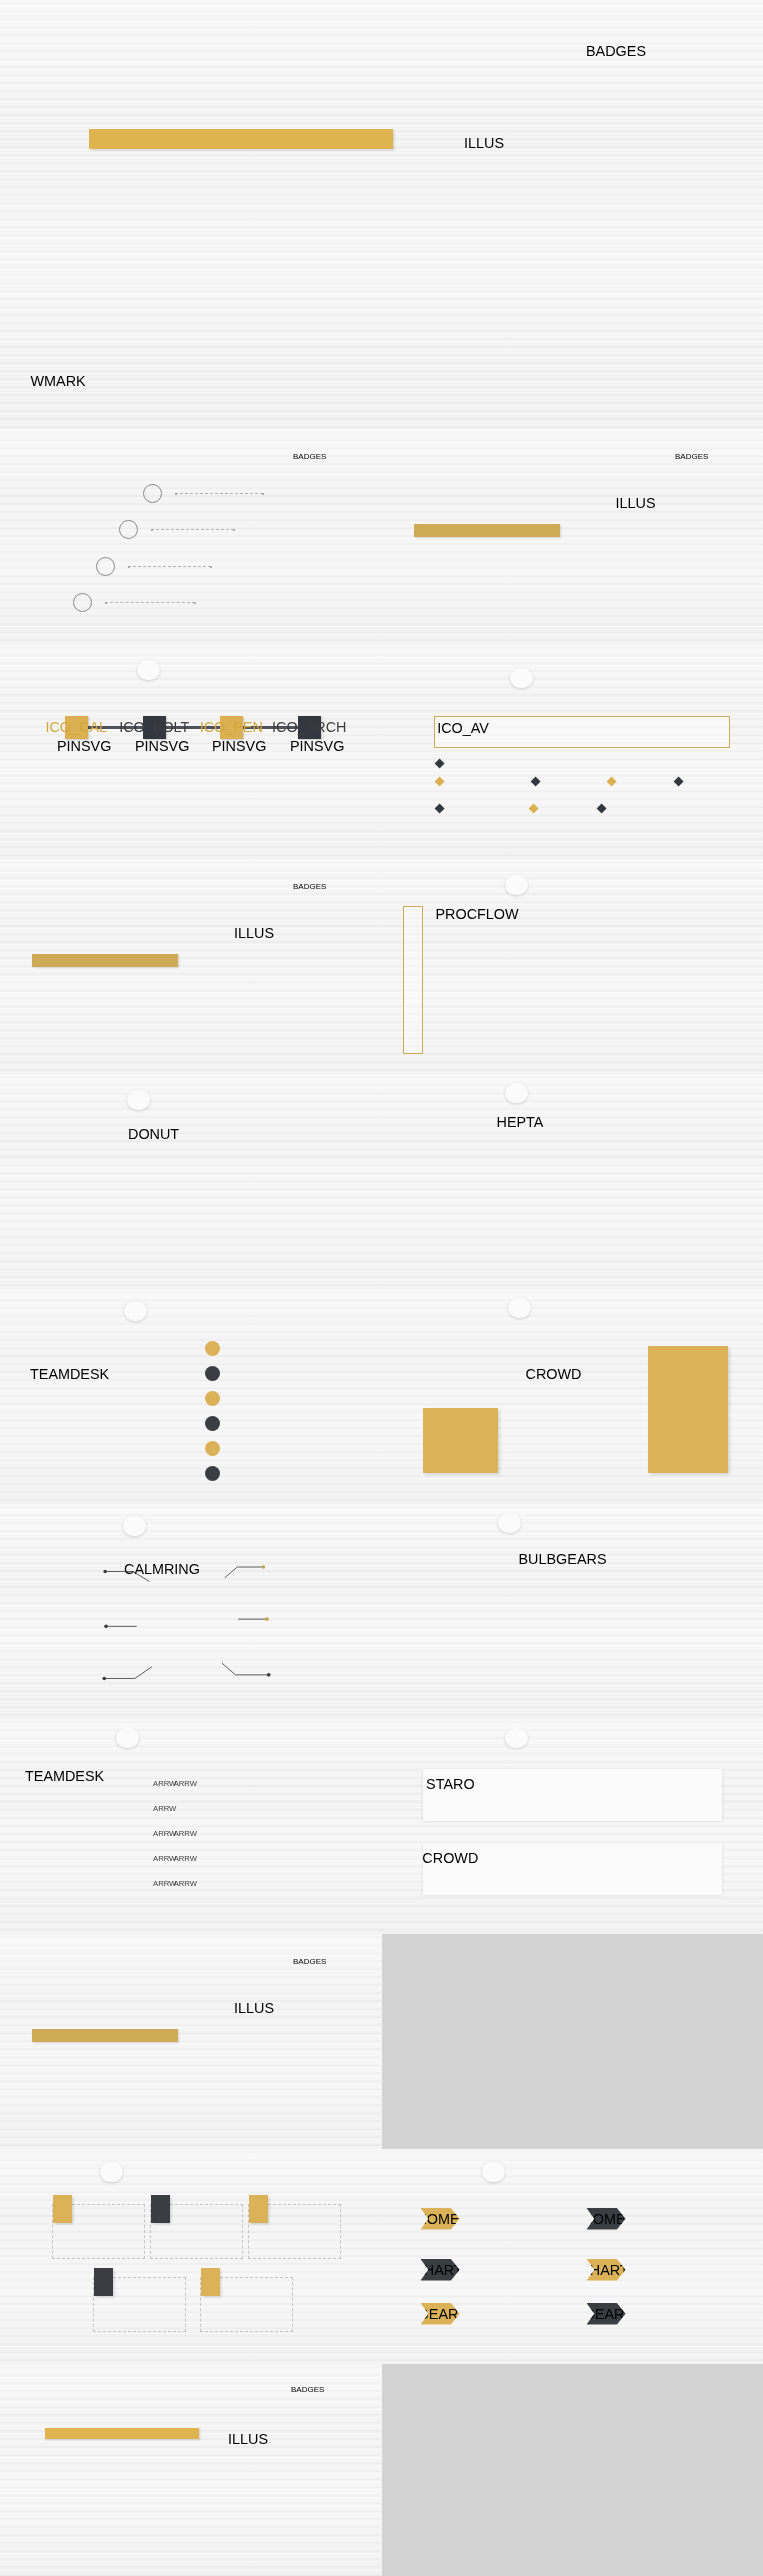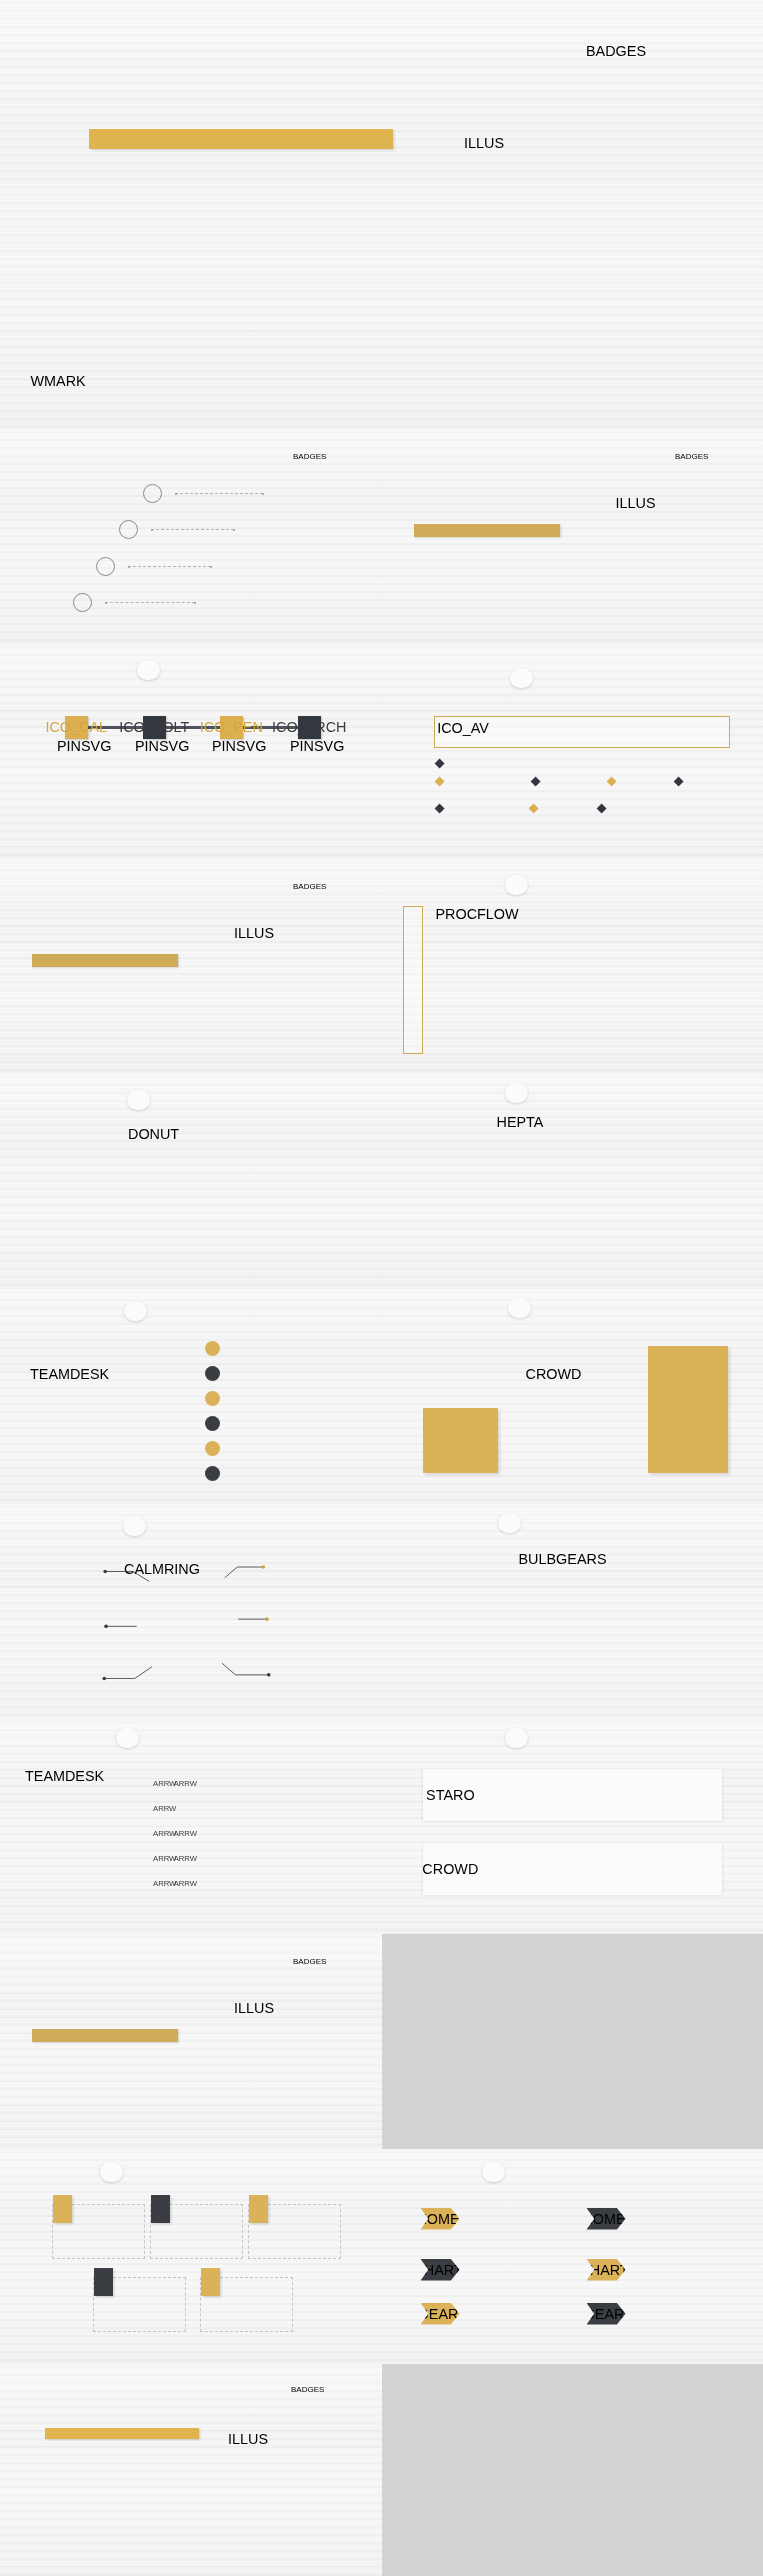--- a/index.html
+++ b/index.html
@@ -66,21 +66,21 @@
 
 
 .pill{position:absolute;height:20px;background:#fbfbfb;border-radius:10px;
   box-shadow:0 0.9px 2.7px rgba(0,0,0,.16);display:flex;align-items:center;justify-content:center;
   font-size:10px;font-weight:700;color:#3c3c3c;letter-spacing:0.2px;padding:0 11.7px;white-space:nowrap}
 .pill .a{color:#d4a63e}
 .fwrow{display:flex;align-items:center;height:25px;font-size:7.7px;color:#3c3c3c}
 .fwrow span{margin-right:4.5px}
 .arrw{width:11.7px;height:11.7px;flex:none;display:inline-block}
 .card37{position:absolute;left:41px;width:299px;height:52px;background:#fbfbfb;
-  box-shadow:0 0.9px 2.7px rgba(0,0,0,.14);display:flex;align-items:center;padding:0 12.6px}
+  box-shadow:0 0.9px 2.7px rgba(0,0,0,.14);display:flex;padding:0 12.6px}
 .c37ic{width:30.5px;height:30.5px;flex:none;margin-right:14.4px;display:flex;align-items:center;justify-content:center}
 .c37t{font-size:10.8px;font-weight:700;color:#3c3c3c;margin-bottom:3.6px}
 .c37b{font-size:6.8px;color:#4a4a4a}
 .tagbox{position:absolute;height:12.6px;background:#dbb258;color:#fff;font-size:7.2px;font-weight:700;
   display:flex;align-items:center;justify-content:center;box-shadow:1.3px 1.3px 1.8px rgba(0,0,0,.15)}
 .sattop{position:absolute;left:100px;top:40px;font-size:6.8px;color:#3c3c3c;white-space:nowrap}
 .satbot{position:absolute;left:120px;top:188px;width:228px;font-size:6.8px;color:#3c3c3c;line-height:11.7px}
 .satright{position:absolute;left:217px;top:91px;width:162px;font-size:6.2px;color:#3c3c3c;line-height:11.2px;white-space:nowrap}
 .ac-card{position:absolute;width:93px;height:55px;border:0.9px dashed #c4c4c4;}
 .ac-n{position:absolute;left:0;top:-10px;width:19px;height:28px;color:#fff;font-size:6.8px;

